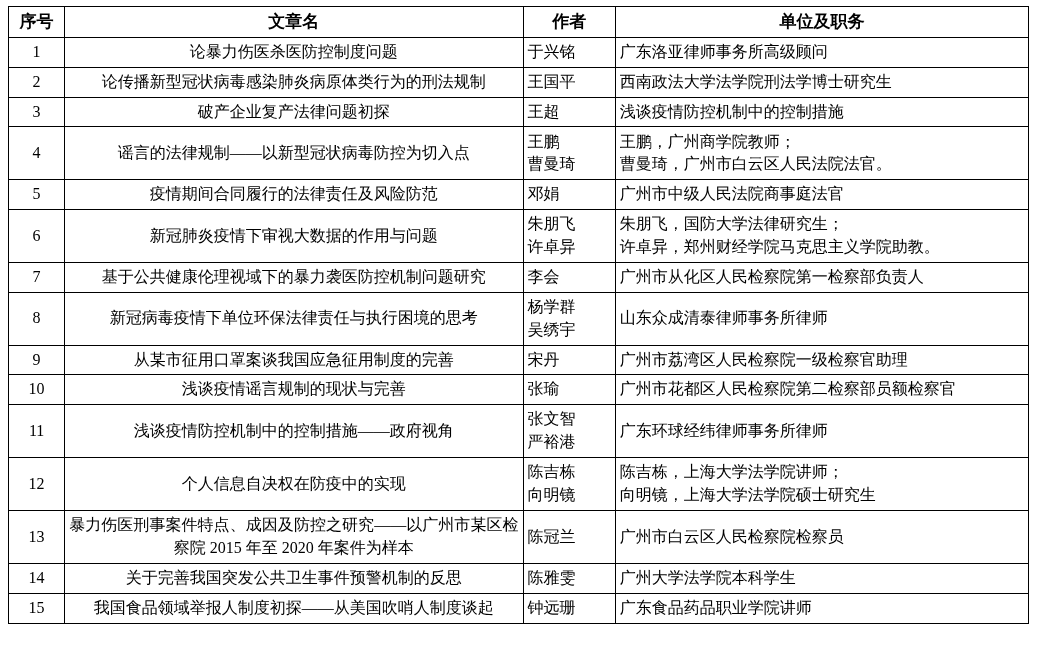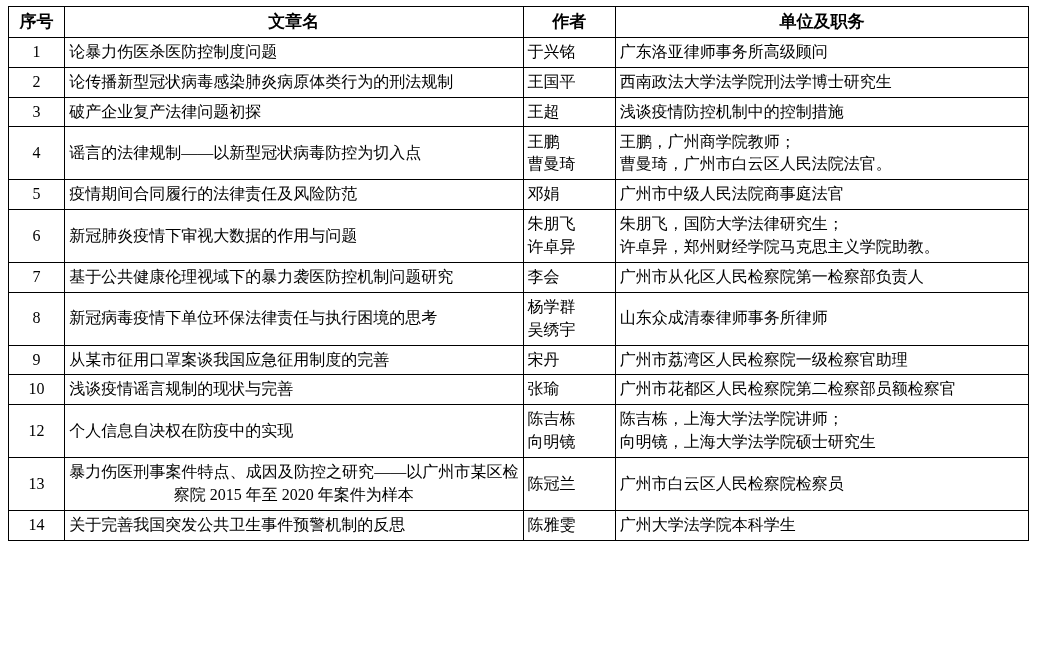--- a/index.html
+++ b/index.html
@@ -40,21 +40,21 @@
   }
   col.c-index { width: 56px; }
   col.c-title { width: 457px; }
   col.c-author { width: 92px; }
   col.c-unit { width: 412px; }
 
   td.index {
     text-align: center;
   }
   td.title {
-    text-align: left;
+    text-align: center;
   }
   td.title.justified {
     text-align: justify;
     text-align-last: center;
   }
   td.author {
     text-align: left;
     white-space: pre-line;
   }
   td.unit {
@@ -143,34 +143,47 @@
         <td class="author">宋丹</td>
         <td class="unit">广州市荔湾区人民检察院一级检察官助理</td>
       </tr>
       <tr>
         <td class="index">10</td>
         <td class="title">浅谈疫情谣言规制的现状与完善</td>
         <td class="author">张瑜</td>
         <td class="unit">广州市花都区人民检察院第二检察部员额检察官</td>
       </tr>
       <tr class="tall">
+        <td class="index">11</td>
+        <td class="title">浅谈疫情防控机制中的控制措施——政府视角</td>
+        <td class="author">张文智
+严裕港</td>
+        <td class="unit">广东环球经纬律师事务所律师</td>
+      </tr>
+      <tr class="tall">
         <td class="index">12</td>
         <td class="title">个人信息自决权在防疫中的实现</td>
         <td class="author">陈吉栋
 向明镜</td>
         <td class="unit">陈吉栋，上海大学法学院讲师；
 向明镜，上海大学法学院硕士研究生</td>
       </tr>
       <tr class="tall">
         <td class="index">13</td>
         <td class="title justified">暴力伤医刑事案件特点、成因及防控之研究——以广州市某区检察院 2015 年至 2020 年案件为样本</td>
         <td class="author">陈冠兰</td>
         <td class="unit">广州市白云区人民检察院检察员</td>
       </tr>
       <tr>
         <td class="index">14</td>
         <td class="title">关于完善我国突发公共卫生事件预警机制的反思</td>
         <td class="author">陈雅雯</td>
         <td class="unit">广州大学法学院本科学生</td>
       </tr>
+      <tr>
+        <td class="index">15</td>
+        <td class="title">我国食品领域举报人制度初探——从美国吹哨人制度谈起</td>
+        <td class="author">钟远珊</td>
+        <td class="unit">广东食品药品职业学院讲师</td>
+      </tr>
     </tbody>
   </table>
 </div>
 
 </body></html>

